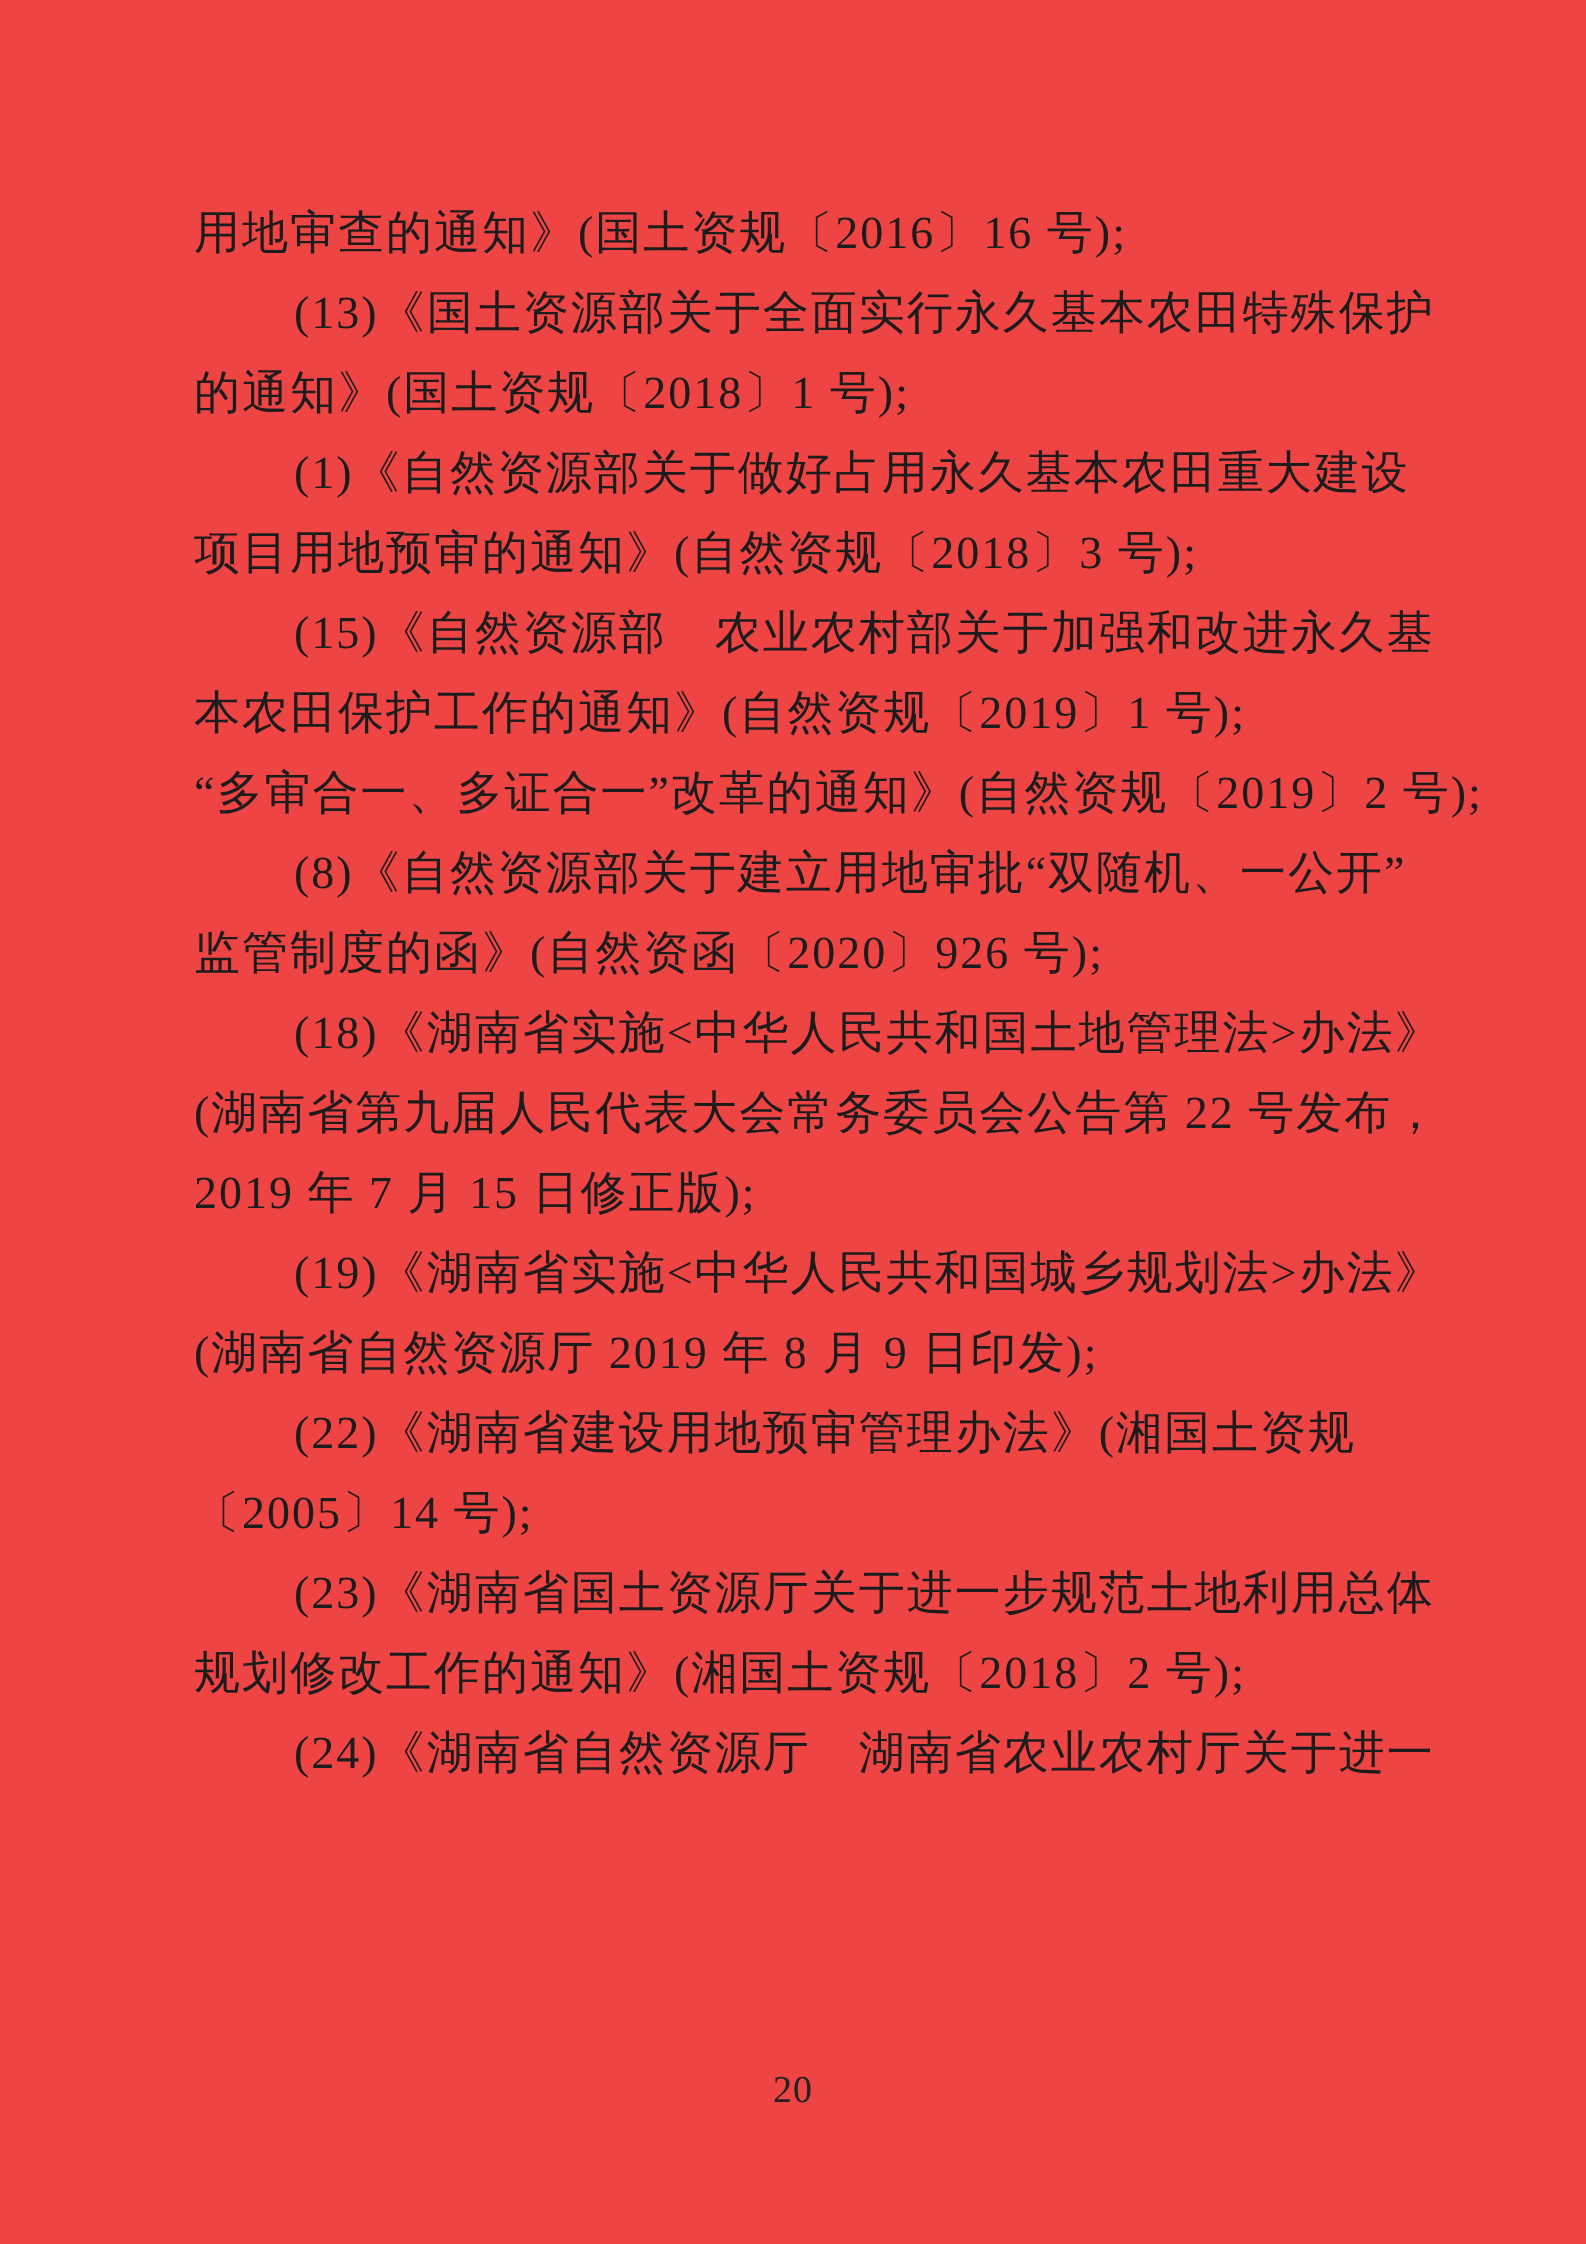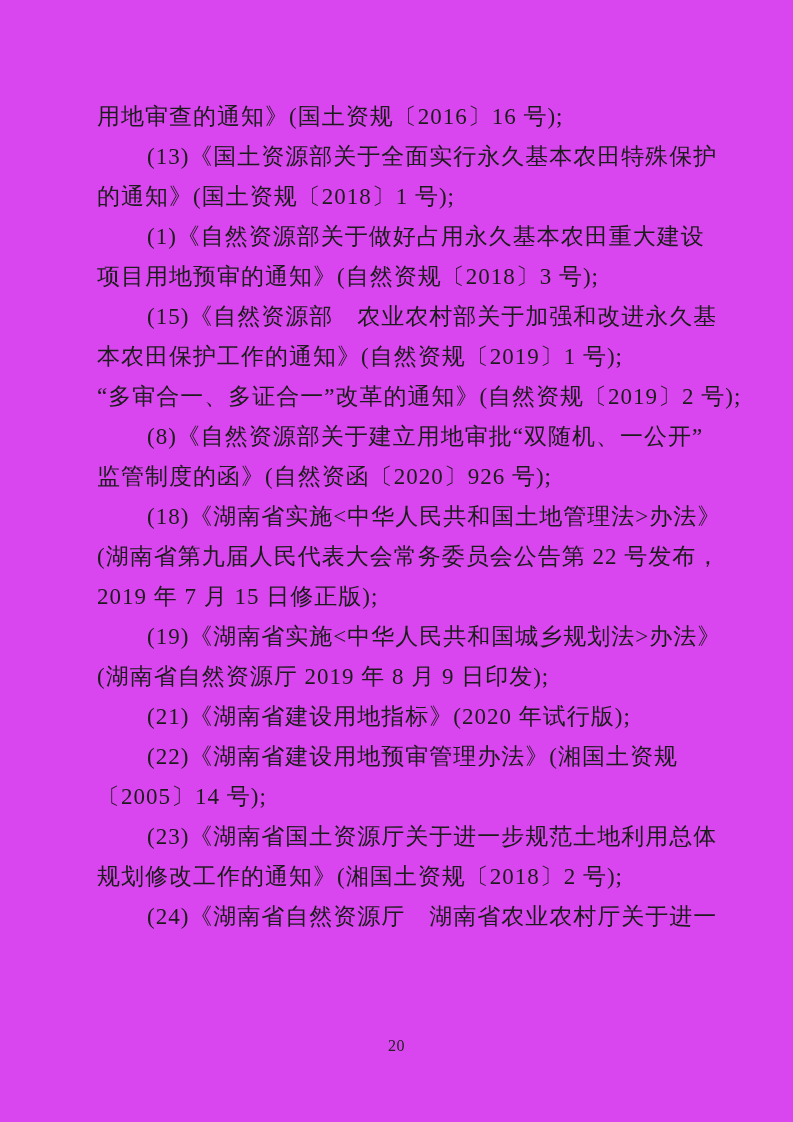--- a/index.html
+++ b/index.html
@@ -4,21 +4,21 @@
 <style>
   html, body {
     margin: 0;
     padding: 0;
     background: #ffffff;
   }
   .page {
     position: relative;
     width: 793px;
     height: 1122px;
-    background: #d946ef;
+    background: #ef4444;
     overflow: hidden;
     font-family: "Liberation Serif", "DejaVu Serif", serif;
   }
   .text-block {
     position: absolute;
     left: 97px;
     top: 97px;
     width: 660px;
     font-size: 23px;
     line-height: 40px;
@@ -32,21 +32,21 @@
   }
   .line.indent {
     text-indent: 50px;
   }
   .footer {
     position: absolute;
     left: 0;
     top: 1031px;
     width: 100%;
     text-align: center;
-    font-size: 16px;
+    font-size: 19px;
     line-height: 30px;
     color: #222222;
     letter-spacing: 0.5px;
   }
 </style>
 </head>
 <body>
 
 <div class="page">
   <div class="text-block" id="text-block">
@@ -58,21 +58,20 @@
       <div class="line indent">(15)《自然资源部　农业农村部关于加强和改进永久基</div>
       <div class="line">本农田保护工作的通知》(自然资规〔2019〕1 号);</div>
       <div class="line">“多审合一、多证合一”改革的通知》(自然资规〔2019〕2 号);</div>
       <div class="line indent">(8)《自然资源部关于建立用地审批“双随机、一公开”</div>
       <div class="line">监管制度的函》(自然资函〔2020〕926 号);</div>
       <div class="line indent">(18)《湖南省实施&lt;中华人民共和国土地管理法&gt;办法》</div>
       <div class="line">(湖南省第九届人民代表大会常务委员会公告第 22 号发布，</div>
       <div class="line">2019 年 7 月 15 日修正版);</div>
       <div class="line indent">(19)《湖南省实施&lt;中华人民共和国城乡规划法&gt;办法》</div>
       <div class="line">(湖南省自然资源厅 2019 年 8 月 9 日印发);</div>
-      <div class="line indent">(21)《湖南省建设用地指标》(2020 年试行版);</div>
       <div class="line indent">(22)《湖南省建设用地预审管理办法》(湘国土资规</div>
       <div class="line">〔2005〕14 号);</div>
       <div class="line indent">(23)《湖南省国土资源厅关于进一步规范土地利用总体</div>
       <div class="line">规划修改工作的通知》(湘国土资规〔2018〕2 号);</div>
       <div class="line indent">(24)《湖南省自然资源厅　湖南省农业农村厅关于进一</div>
     </div>
   <div class="footer">20</div>
 </div>
 
 </body></html>

